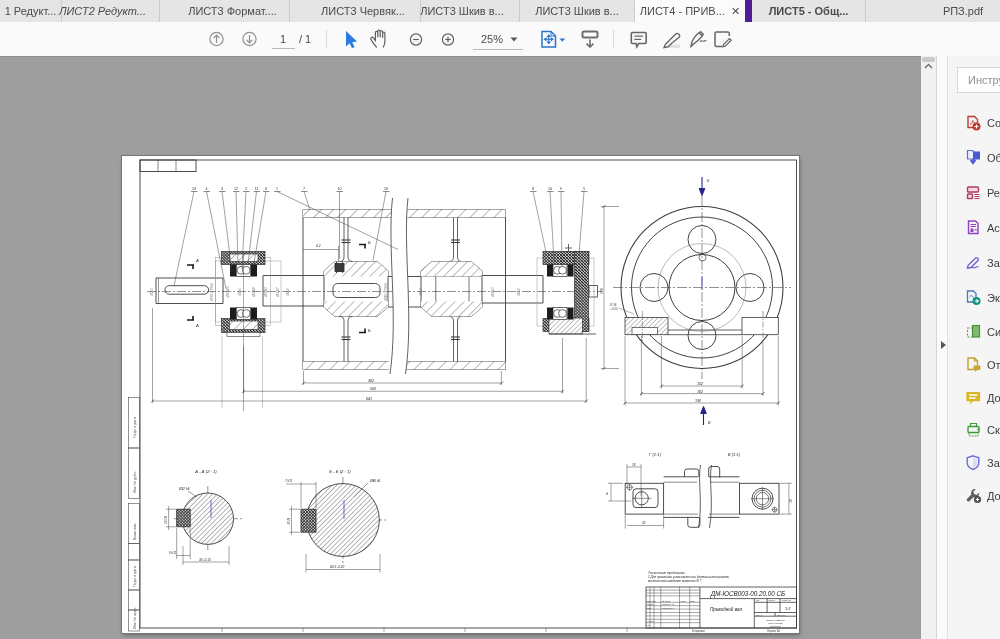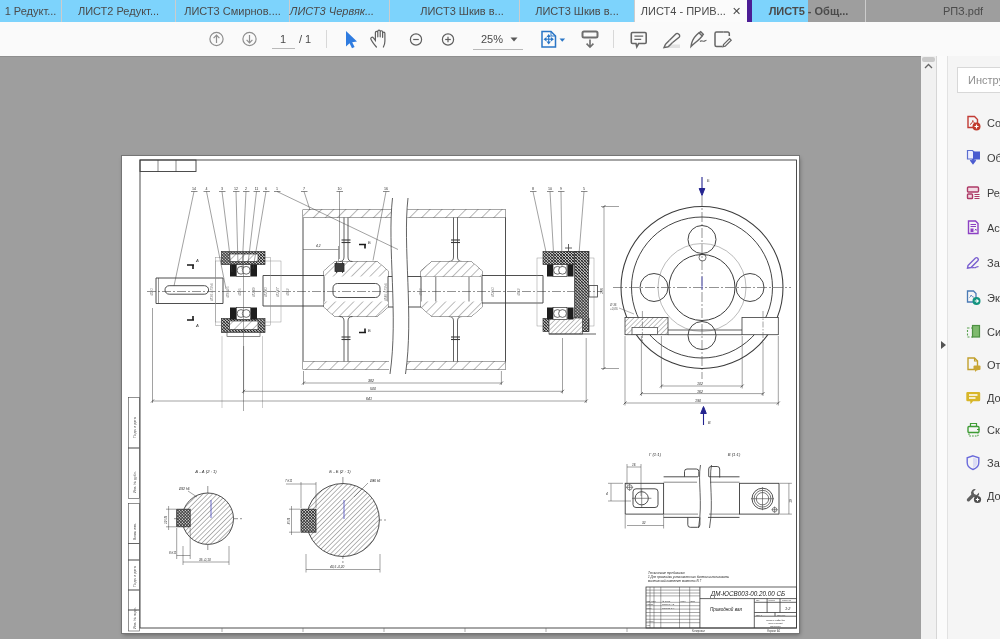--- a/index.html
+++ b/index.html
@@ -1,37 +1,37 @@
 <!DOCTYPE html>
 <html><head><meta charset="utf-8">
 <style>
 html,body{margin:0;padding:0;width:1000px;height:639px;overflow:hidden;background:#9e9e9e;font-family:"Liberation Sans",sans-serif;}
 *{box-sizing:border-box;}
-#tabbar{position:absolute;top:0;left:0;width:808px;height:22px;background:#7dd3fc;}
+#tabbar{position:absolute;top:0;left:0;width:1000px;height:22px;background:#e5e5e5;}
 .tab{position:absolute;top:0;height:22px;font-size:11px;color:#4b4b4b;line-height:22px;text-align:center;border-right:1px solid #cccccc;overflow:hidden;white-space:nowrap;}
-.tab.active{background:#fbfbfb;border-right:5px solid #4c1d95;}
+.tab.active{background:#fbfbfb;border-right:7px solid #4c1d95;}
 #toolbar{position:absolute;top:22px;left:0;width:1000px;height:34px;background:#fafafa;}
 #docarea{position:absolute;top:56px;left:0;width:921px;height:583px;background:#9e9e9e;border-top:1px solid #8f8f8f;}
 #page{position:absolute;left:122px;top:156px;width:677px;height:477px;background:#ffffff;box-shadow:0 0 0 1px #757575,1px 2px 4px rgba(0,0,0,0.35);}
 #vscroll{position:absolute;top:56px;left:921px;width:15px;height:583px;background:#f1f1f1;}
 #vthumb{position:absolute;top:1px;left:1px;width:13px;height:5px;background:#c9c9c9;border-radius:2px;}
 #collapsebar{position:absolute;top:56px;left:936px;width:12px;height:583px;background:#fbfbfb;border-left:1px solid #d6d6d6;border-right:1px solid #e2e2e2;}
 #panel{position:absolute;top:56px;left:948px;width:52px;height:583px;background:#f5f5f5;overflow:hidden;}
 #searchbox{position:absolute;top:11px;left:9px;width:60px;height:26px;background:#ffffff;border:1px solid #d8d8d8;font-size:11px;color:#8f8f8f;line-height:24px;padding-left:10px;}
 .trow{position:absolute;left:17px;width:200px;height:16px;font-size:11px;color:#3c3c3c;line-height:16px;}
 .trow svg{position:absolute;left:0;top:0;}
 .trow span{position:absolute;left:22px;top:1px;}
 .icn{position:absolute;top:0;left:0;}
 </style></head>
 <body>
 <div id="tabbar">
   <div class="tab" style="left:0;width:62px;">1 Редукт...</div>
-  <div class="tab" style="left:62px;width:114px;">ЛИСТ2 Редукт...</div>
-  <div class="tab" style="left:176px;width:114px;">ЛИСТ3 Смирнов....</div>
-  <div class="tab" style="left:275px;width:115px;font-style:italic;">ЛИСТ3 Червяк...</div>
+  <div class="tab" style="left:46px;width:114px;font-style:italic;">ЛИСТ2 Редукт...</div>
+  <div class="tab" style="left:176px;width:114px;">ЛИСТ3 Формат....</div>
+  <div class="tab" style="left:306px;width:115px;">ЛИСТ3 Червяк...</div>
   <div class="tab" style="left:405px;width:115px;">ЛИСТ3 Шкив в...</div>
   <div class="tab" style="left:520px;width:115px;">ЛИСТ3 Шкив в...</div>
   <div class="tab active" style="left:635px;width:117px;">ЛИСТ4 - ПРИВ...&nbsp;&nbsp;✕</div>
   <div class="tab" style="left:752px;width:114px;font-weight:bold;">ЛИСТ5 - Общ...</div>
   <div class="tab" style="left:906px;width:115px;">РПЗ.pdf</div>
 </div>
 <div id="toolbar">
 <svg width="1000" height="34">
  <g stroke="#8f8f8f" stroke-width="1.2" fill="none">
   <circle cx="216.5" cy="17" r="6.6"></circle>

